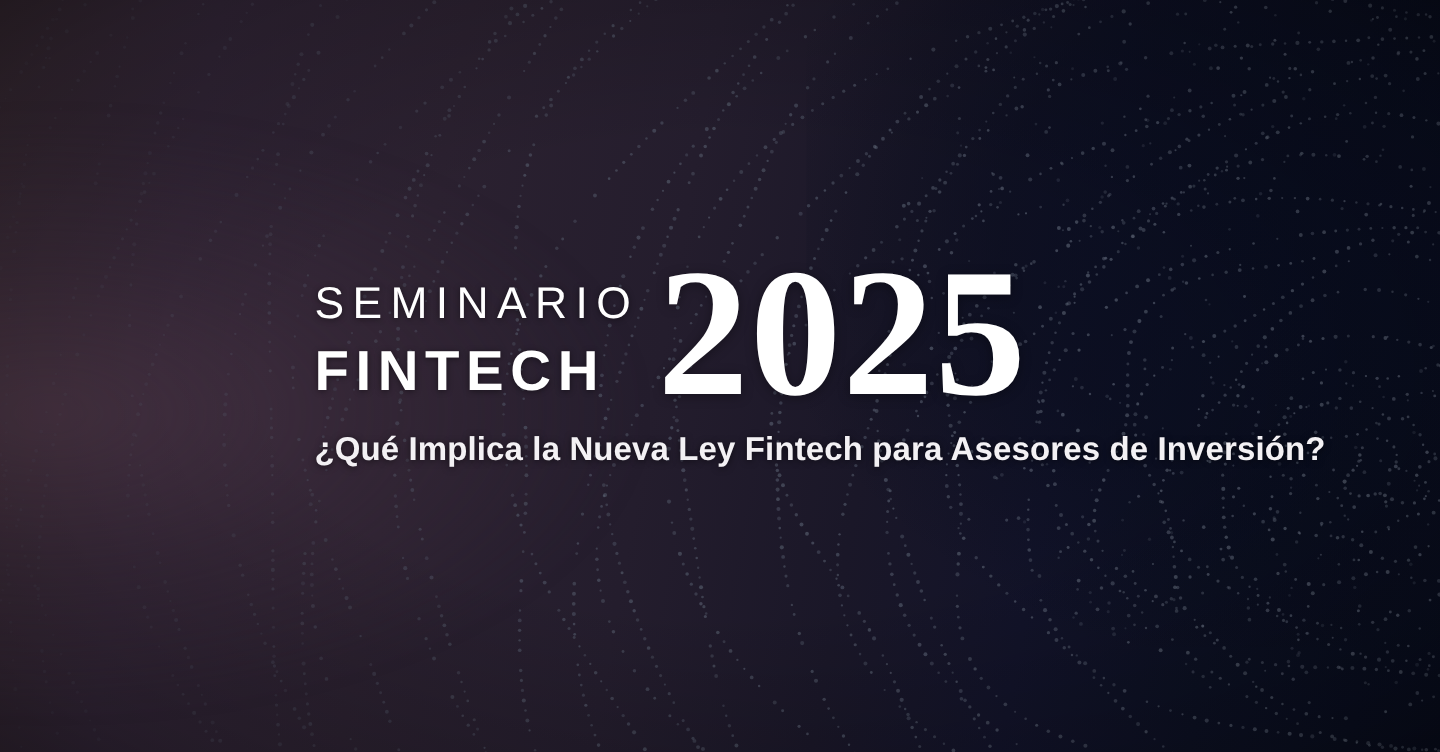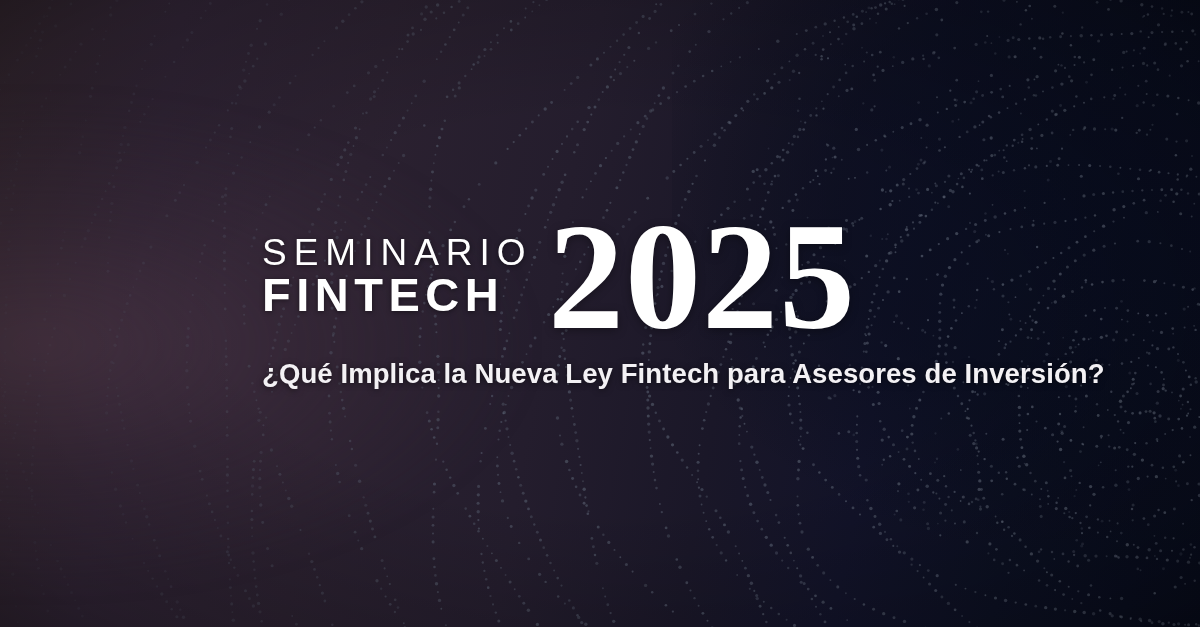--- a/index.html
+++ b/index.html
@@ -101,21 +101,21 @@
   .wordmark .line1 {
     font-size: 37px;
     font-weight: 500;
     letter-spacing: 7.0px;
     line-height: 1;
     color: #ffffff;
     white-space: nowrap;
     text-shadow: 0 1px 5px rgba(0,0,0,0.45);
   }
   .wordmark .line2 {
-    margin-top: 0;
+    margin-top: 14px;
     font-size: 47px;
     font-weight: 700;
     letter-spacing: 5.5px;
     line-height: 1;
     color: #ffffff;
     white-space: nowrap;
     text-shadow: 0 1px 5px rgba(0,0,0,0.45);
   }
 
   .year {

